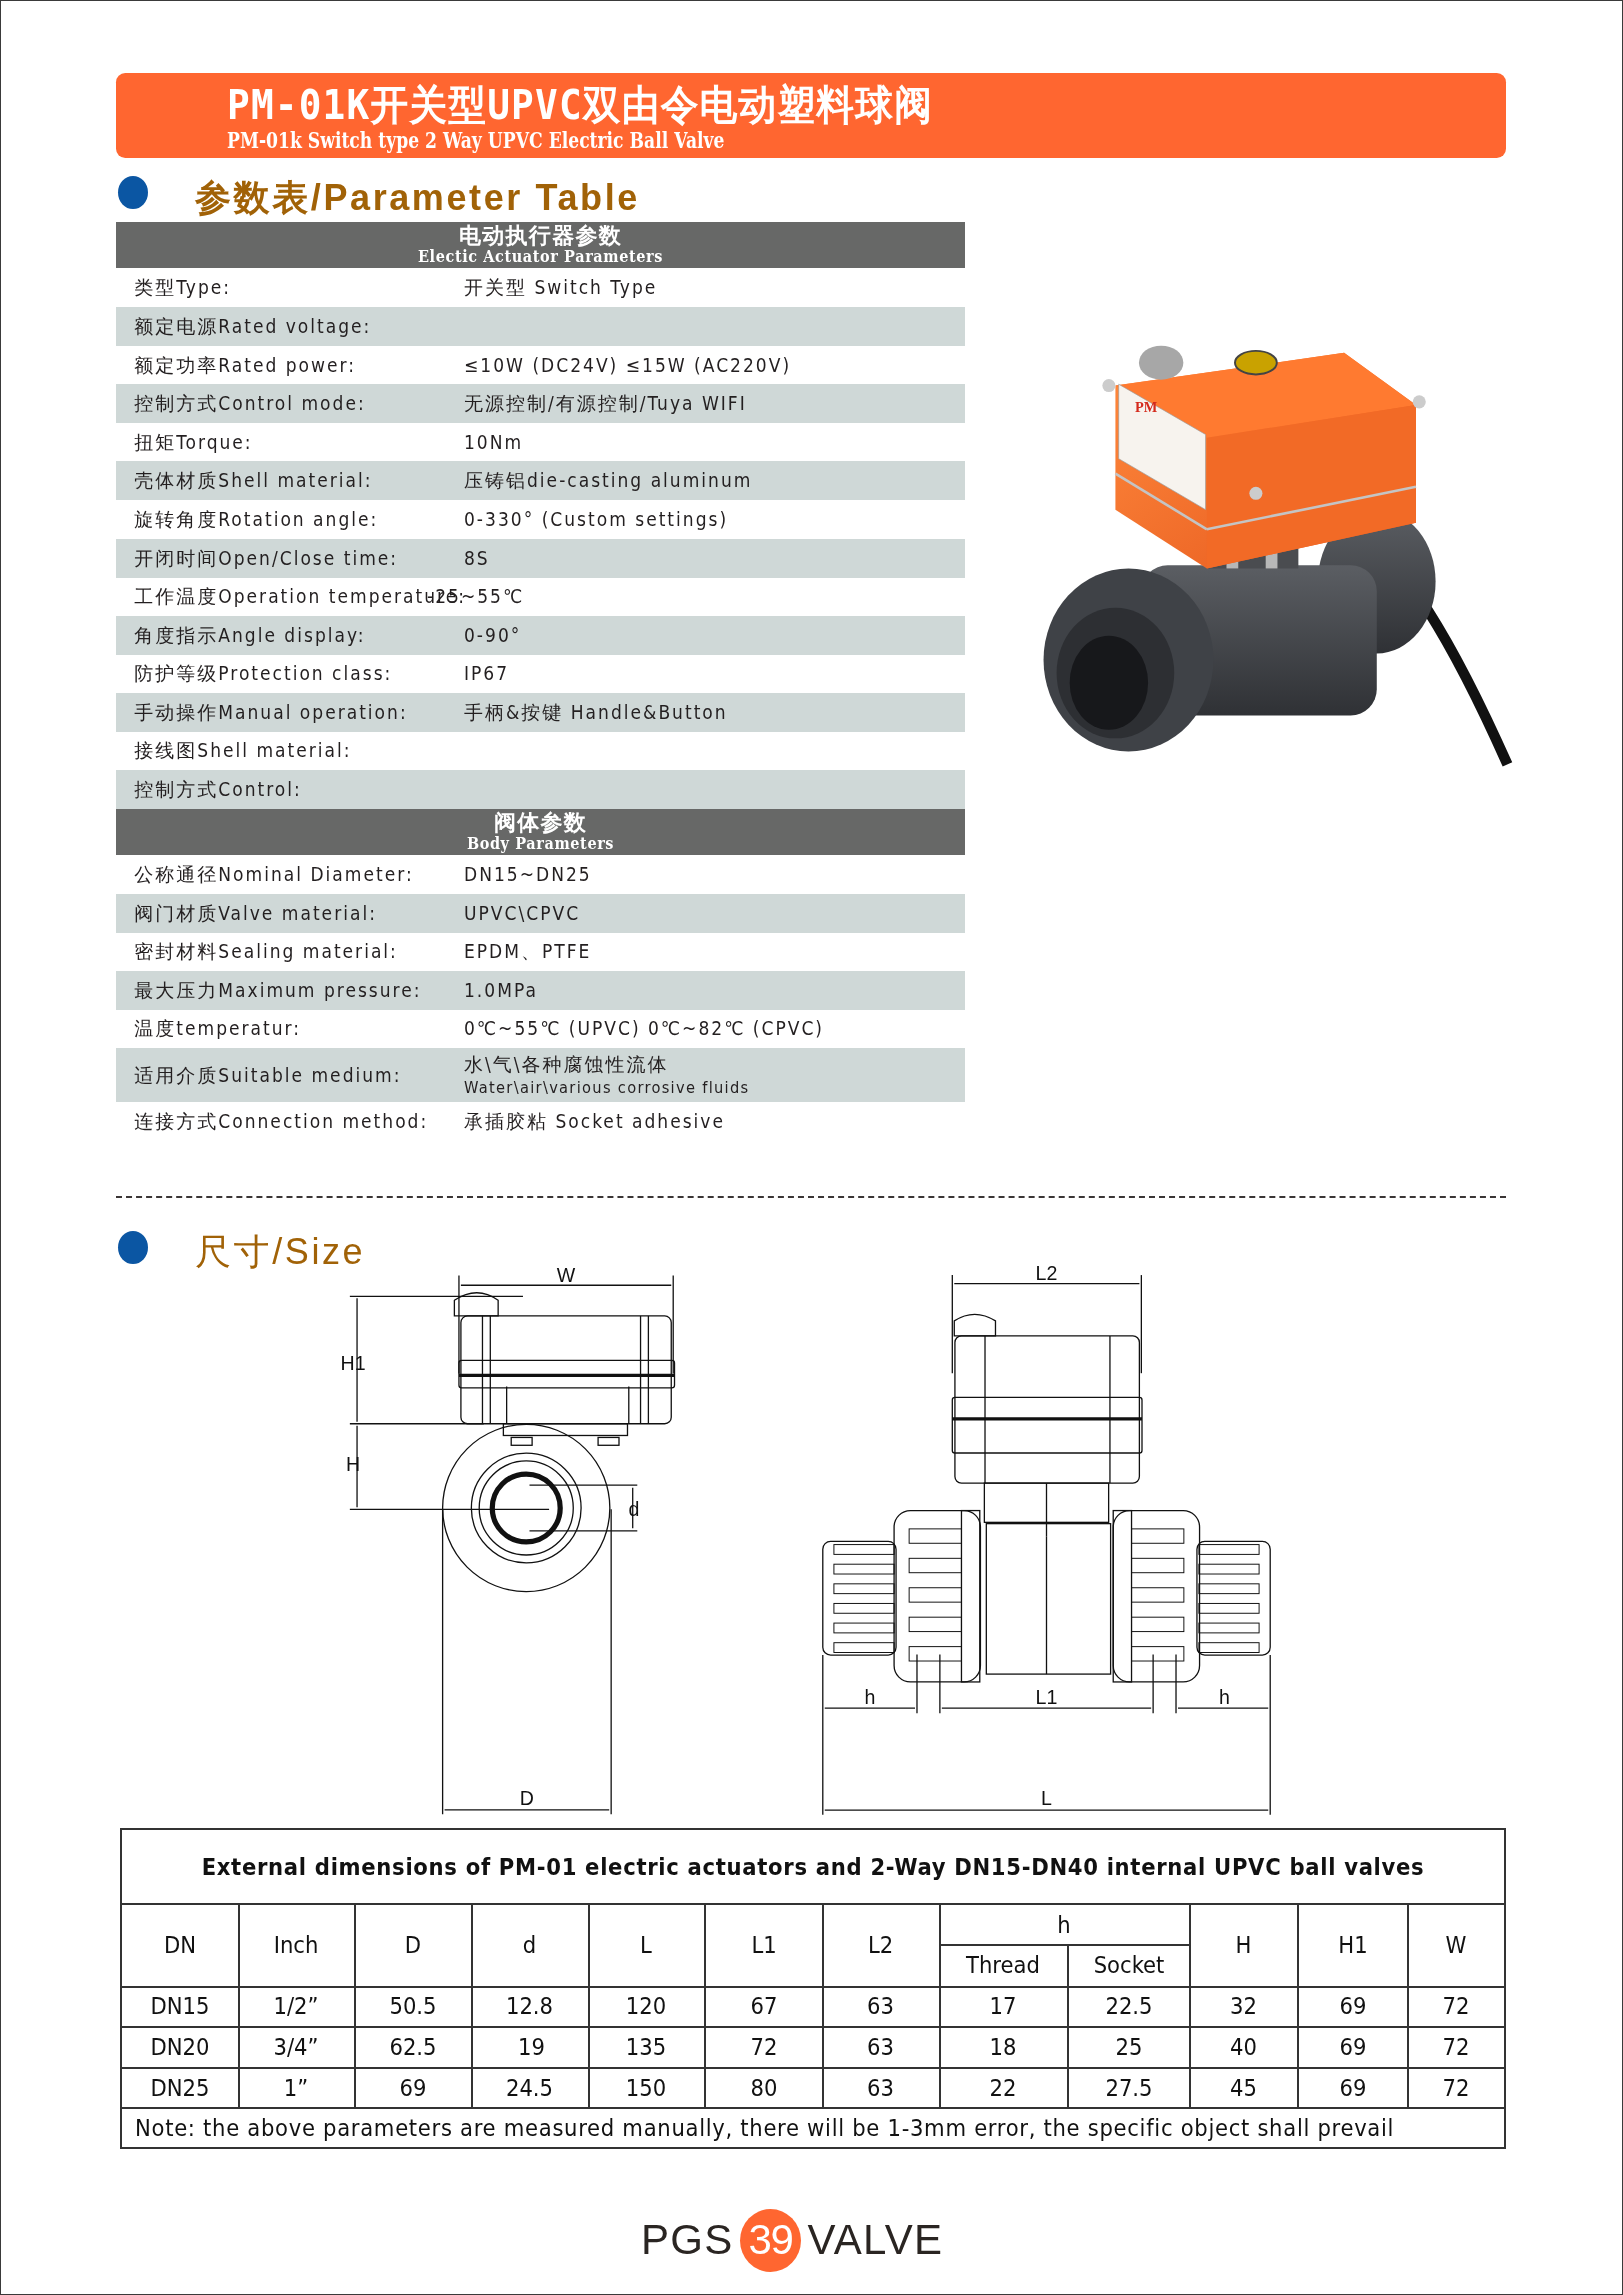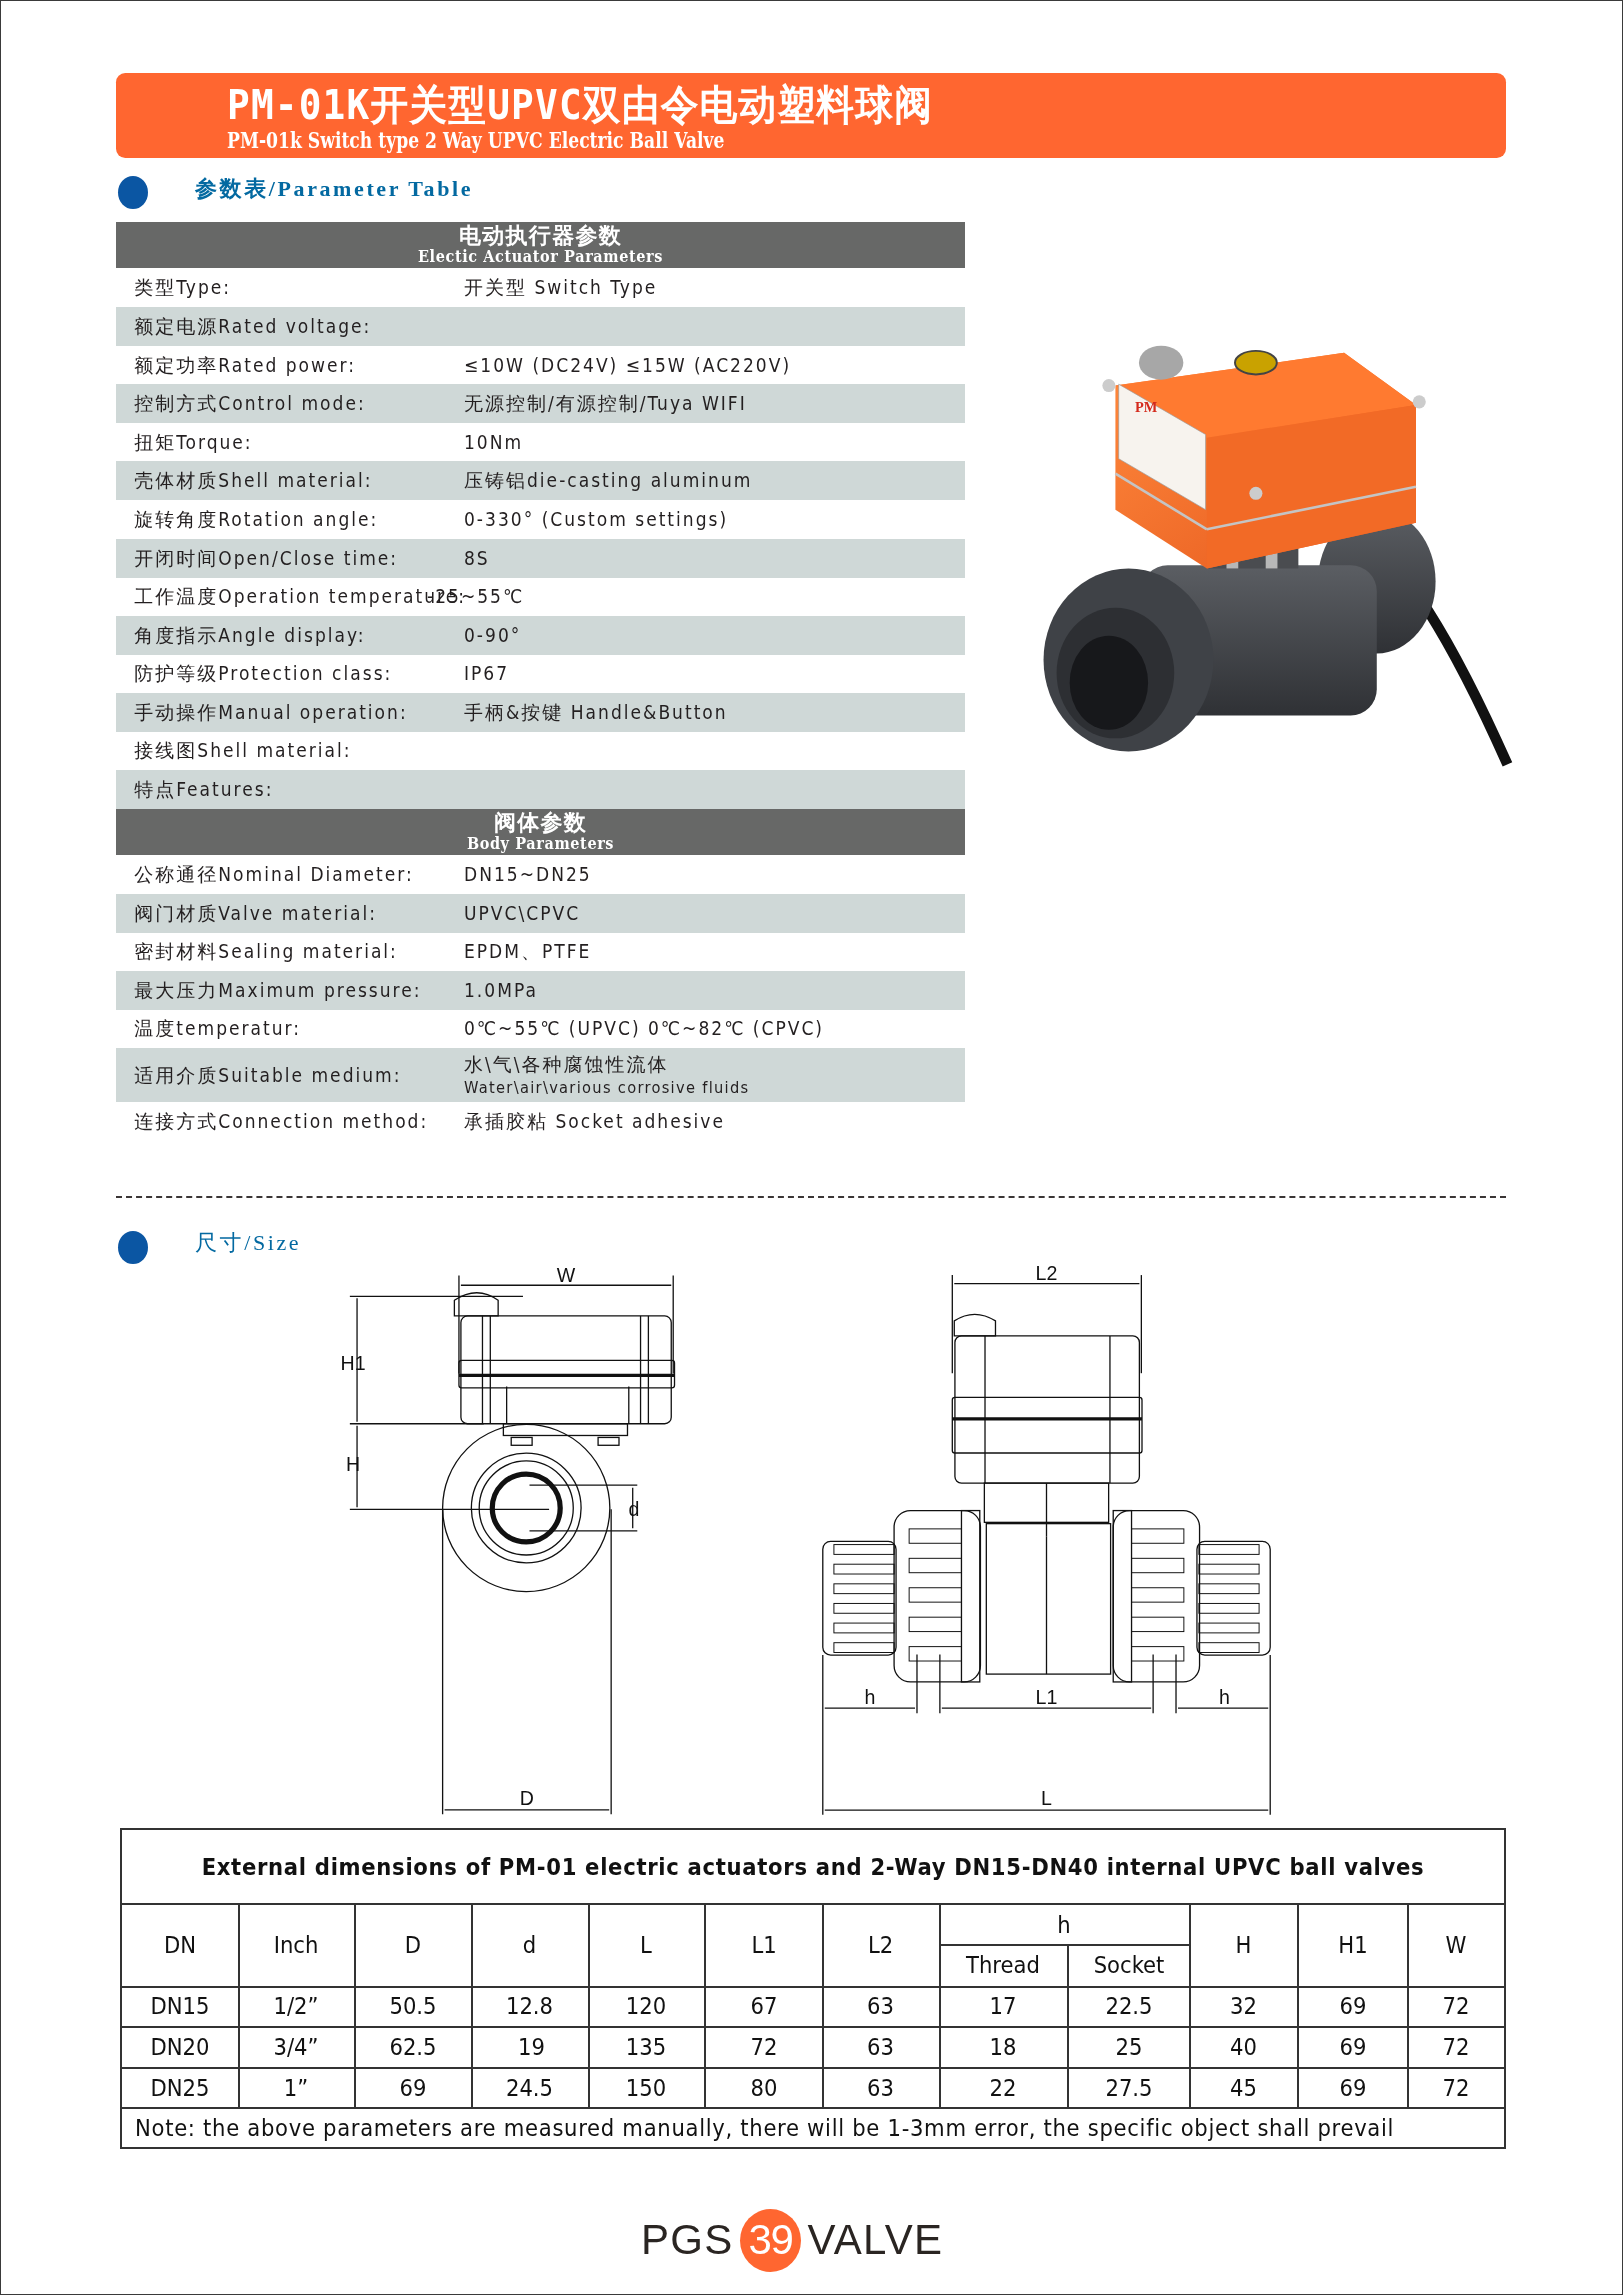--- a/index.html
+++ b/index.html
@@ -13,22 +13,22 @@
             background:#ff6630; border-radius:9.2px; }
   .banner-title { position:absolute; left:111px; top:5.2px; color:#fff; font-size:41px;
                   font-weight:bold; letter-spacing:1.3px; white-space:nowrap;
                   font-family:"DejaVu Sans Mono","Liberation Mono", monospace; transform:scaleX(0.92); transform-origin:left; }
   .banner-sub { position:absolute; left:111px; top:54px; color:#fff; font-size:22px;
                 font-family:"DejaVu Serif","Liberation Serif", serif; font-weight:bold;
                 white-space:nowrap; transform:scaleX(0.78); transform-origin:left; }
 
   
   .sec-dot { position:absolute; width:30px; height:33px; border-radius:50%; background:#0b56a3; }
-  .sec-title { position:absolute; font-size:22px; color:#0369a1; font-weight:bold; letter-spacing:2.6px;
-               white-space:nowrap; font-family:Liberation Serif, serif; }
+  .sec-title { position:absolute; font-size:36px; color:#a16207; font-weight:bold; letter-spacing:2.6px;
+               white-space:nowrap; font-family:Liberation Sans, sans-serif; }
 
   
   .ptable { position:absolute; left:116px; width:849px; }
   .phead { position:absolute; left:0; width:849px; background:#676867; color:#fff; text-align:center; }
   .phead .cn { font-size:22px; font-weight:bold; line-height:25px; padding-top:1.3px; letter-spacing:1.3px; }
   .phead .en { font-size:17px; font-weight:bold; line-height:17px; letter-spacing:0.7px;
                font-family:"DejaVu Serif","Liberation Serif", serif; transform:scaleX(0.85); }
   .prow { position:absolute; left:0; width:849px; height:39px; }
   .prow.alt { background:#cfd8d7; }
   .prow .lbl { position:absolute; left:18.3px; top:0; line-height:39px; font-size:19px;
@@ -134,21 +134,21 @@
   </div>
   <div class="prow alt" style="top:471px;">
     <span class="lbl">手动操作Manual operation:</span>
     <span class="val">手柄&amp;按键 Handle&amp;Button</span>
   </div>
   <div class="prow" style="top:509px;">
     <span class="lbl">接线图Shell material:</span>
     <span class="val"></span>
   </div>
   <div class="prow alt" style="top:548px;">
-    <span class="lbl">特点Features:</span>
+    <span class="lbl">控制方式Control:</span>
     <span class="val"></span>
   </div>
 
   <div class="phead" style="top:587px;height:46px;">
     <div class="cn">阀体参数</div>
     <div class="en">Body Parameters</div>
   </div>
 
   <div class="prow" style="top:633px;">
     <span class="lbl">公称通径Nominal Diameter:</span>

